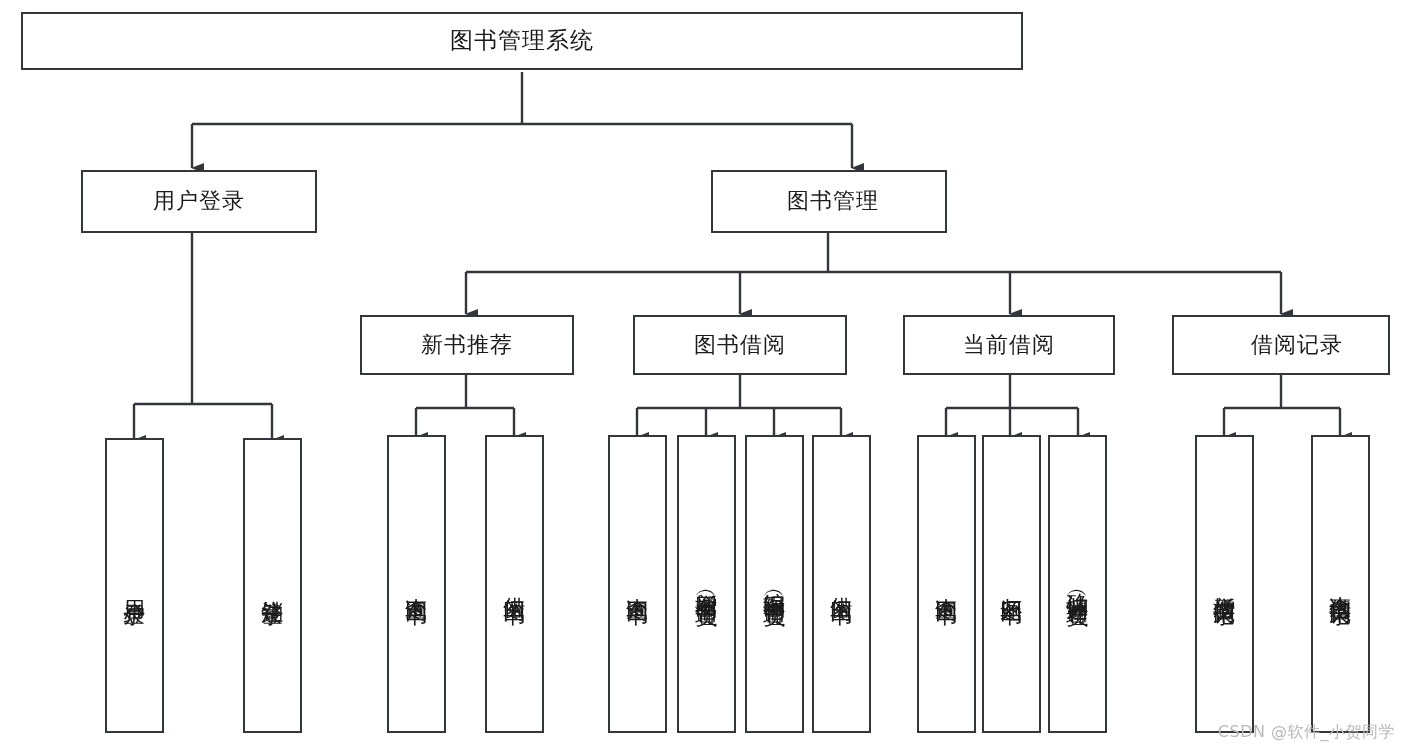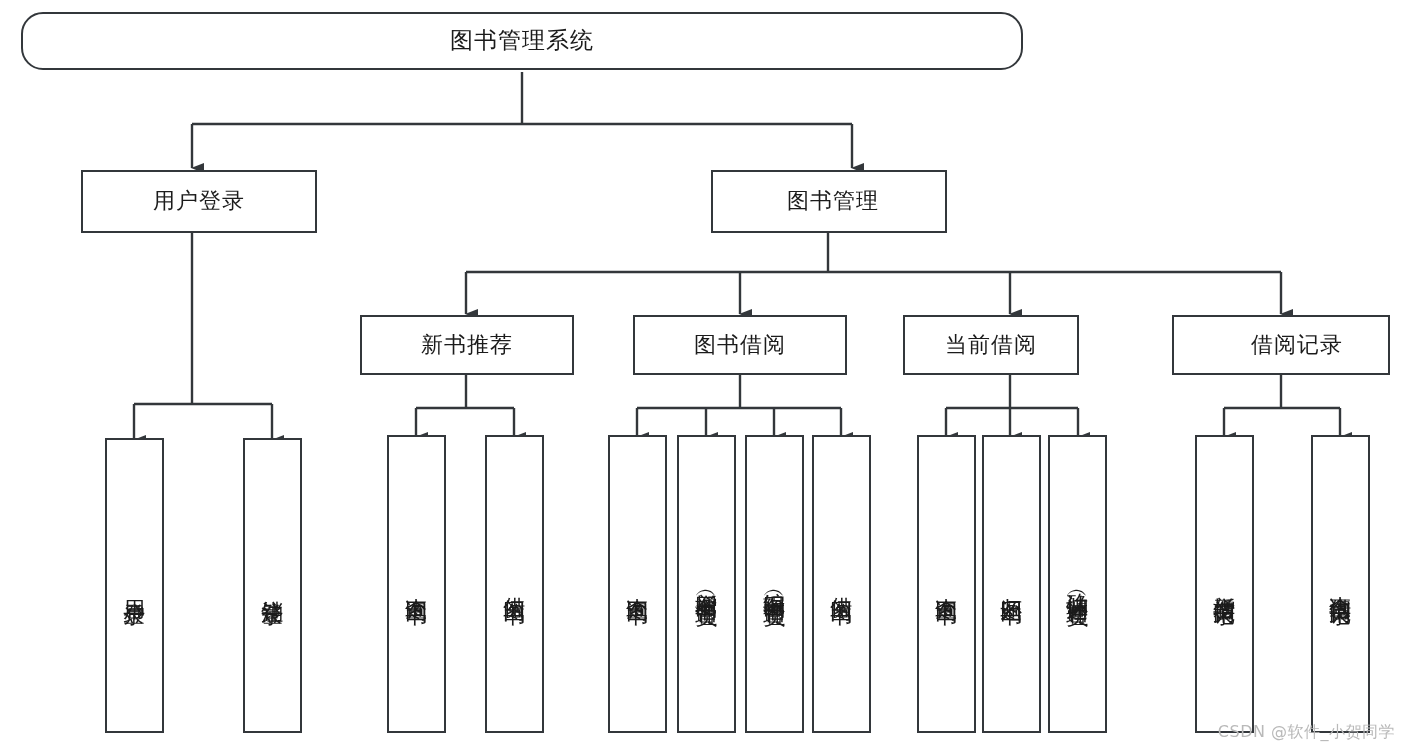--- a/index.html
+++ b/index.html
@@ -125,31 +125,31 @@
     <path class="lnk" d="M 946,408 L 946,437" marker-end="url(#ah)"></path>
     <path class="lnk" d="M 1010,408 L 1010,437" marker-end="url(#ah)"></path>
     <path class="lnk" d="M 1078,408 L 1078,437" marker-end="url(#ah)"></path>
 
     <path class="lnk" d="M 1281,375 L 1281,408"></path>
     <path class="lnk" d="M 1224,408 L 1340,408"></path>
     <path class="lnk" d="M 1224,408 L 1224,437" marker-end="url(#ah)"></path>
     <path class="lnk" d="M 1340,408 L 1340,437" marker-end="url(#ah)"></path>
   </svg>
 
-  <div class="node h" id="title-node" style="left:21px; top:12px; width:1002px; height:58px;border-radius:22px;">图书管理系统</div>
+  <div class="node h" id="title-node" style="left:21px; top:12px; width:1002px; height:58px;">图书管理系统</div>
 
   <div class="node h" style="left:81px; top:170px; width:236px; height:63px;">用户登录</div>
 
   <div class="node h" style="left:711px; top:170px; width:236px; height:63px;padding-left:8px;">图书管理</div>
 
   <div class="node h" style="left:360px; top:315px; width:214px; height:60px;">新书推荐</div>
 
   <div class="node h" style="left:633px; top:315px; width:214px; height:60px;">图书借阅</div>
 
-  <div class="node h" style="left:903px; top:315px; width:176px; height:60px;">当前借阅</div>
+  <div class="node h" style="left:903px; top:315px; width:212px; height:60px;">当前借阅</div>
 
   <div class="node h" style="left:1172px; top:315px; width:218px; height:60px;padding-left:32px;">借阅记录</div>
 
   <div class="node v" style="left:105px; top:438px; width:59px; height:295px;">
     <span class="vtext">用户登录</span>
   </div>
 
   <div class="node v" style="left:243px; top:438px; width:59px; height:295px;">
     <span class="vtext">注销登录</span>
   </div>

